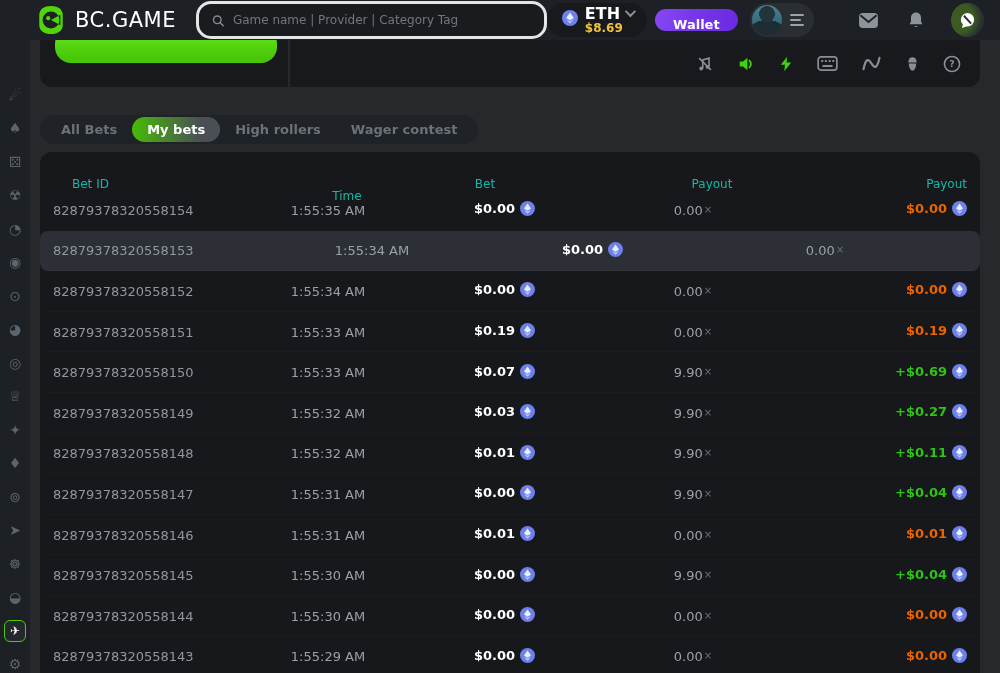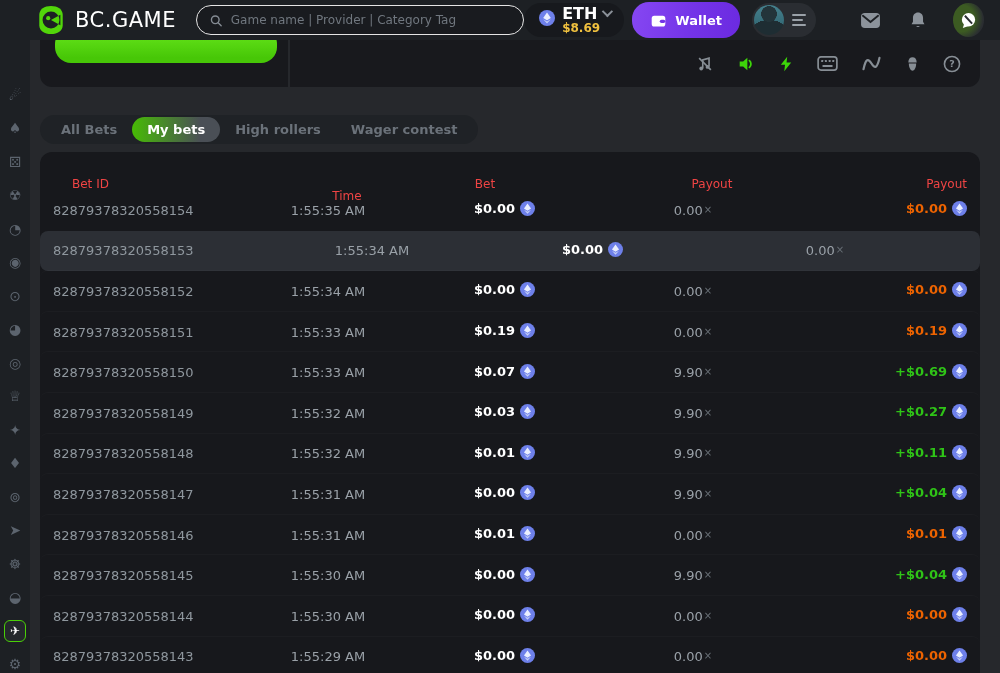--- a/index.html
+++ b/index.html
@@ -11,42 +11,42 @@
   }
   
   .navbar {
     position:absolute; top:0; left:0; width:1000px; height:40px;
     background:#1d2024; display:flex; align-items:center; z-index:10;
   }
   .logo { display:flex; align-items:center; margin-left:36px; gap:9px; }
   .logo-badge { width:30px; height:30px; }
   .logo-text { font-size:21px; font-weight:normal; color:#fff; letter-spacing:.5px; }
   .search {
-    margin-left:20px; width:357px; height:30px; border-radius:15px;
-    background:#191b1f; border:1px solid #e5e5e5; display:flex; align-items:center;
+    margin-left:20px; width:357px; height:38px; border-radius:15px;
+    background:#191b1f; border:3px solid #e5e5e5; display:flex; align-items:center;
     padding:0 12px; gap:8px;
   }
   .search input {
     background:transparent; border:none; outline:none; color:#aeb4bb;
     font-size:12px; width:100%; font-family:inherit;
   }
   .search input::placeholder { color:#70777f; }
   .balance-pill {
     margin-left:auto; background:#17191d; border-radius:17px; height:34px;
     display:flex; align-items:center; padding:0 14px 0 10px; gap:7px; cursor:pointer;
   }
   .balance-col { display:flex; flex-direction:column; line-height:1.1; }
   .bal-top { display:flex; align-items:center; gap:5px; font-size:16px; font-weight:bold; color:#fff; }
   .chev { width:8px; height:8px; border-right:2px solid #8b9199; border-bottom:2px solid #8b9199; transform:rotate(45deg) translateY(-2px); }
   .bal-amount { font-size:12px; font-weight:bold; color:#f0c13f; }
   .wallet-btn {
-    margin-left:8px; height:36px; border-radius:17px; border:none; cursor:pointer;
+    margin-left:8px; height:22px; border-radius:17px; border:none; cursor:pointer;
     background:linear-gradient(100deg,#8647f2 0%,#7434e8 55%,#6b2ae0 100%);
-    color:#fff; font-weight:bold; font-size:13px; display:flex; align-items:center;
-    gap:8px; padding:0 18px; font-family:inherit;
+    color:#fff; font-weight:bold; font-size:13px; display:flex; align-items:flex-end;
+    gap:8px; padding:0 18px; font-family:inherit;flex-direction:column;
   }
   .profile-pill {
     margin-left:12px; background:#2a2d32; border-radius:17px; height:34px;
     display:flex; align-items:center; padding:2px 10px 2px 2px; gap:8px; cursor:pointer;
   }
   .avatar {
     width:30px; height:30px; border-radius:50%;
     background:
       radial-gradient(circle at 50% 30%, #23343a 0 30%, transparent 31%),
       radial-gradient(ellipse 60% 42% at 50% 92%, #1e2d33 0 100%, transparent 101%),
@@ -110,21 +110,21 @@
   }
   
   .bets-table {
     position:absolute; top:112px; left:10px; width:940px; height:560px;
     background:#17181c; border-radius:12px; padding-top:13px; overflow:hidden;
   }
   .thead, .trow {
     display:grid; grid-template-columns:200px 150px 150px 280px 1fr;
     align-items:center; padding:0 13px;
   }
-  .thead { height:25px; color:#ef4444; font-size:12px;padding-left:32px; }
+  .thead { height:25px; color:#14b8a6; font-size:12px;padding-left:32px; }
   .thead .h-time { text-align:center;margin-top:24px; }
   .thead .h-bet { text-align:center; padding-right:24px; }
   .thead .h-payout { text-align:center; }
   .thead .h-profit { text-align:right; }
   .trow { height:40.6px; border-radius:8px; cursor:pointer; }
   .trow + .trow { box-shadow:0 -1px 0 rgba(255,255,255,.025); }
   .trow.hl { background:#2c2f35; box-shadow:none;gap:44px; }
   .c.id   { font-size:13px; color:#8f979e; }
   .c.time { font-size:13px; color:#9aa1a8; text-align:center; }
   .c.bet  { text-align:right; padding-right:18px; font-size:13px; font-weight:bold; color:#fff; white-space:nowrap; }

